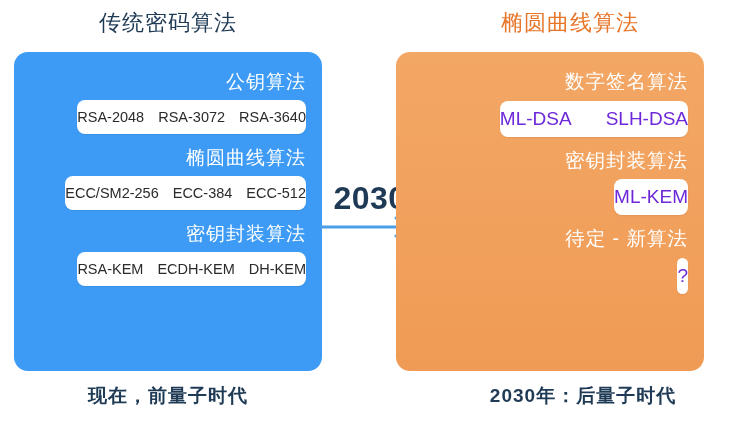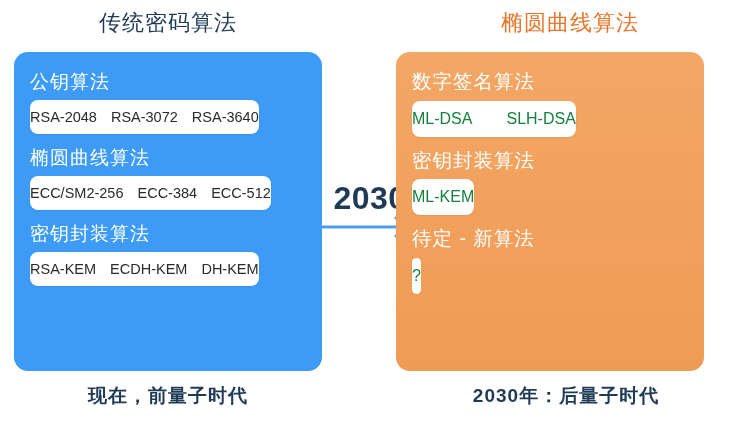--- a/index.html
+++ b/index.html
@@ -47,21 +47,21 @@
   .panel {
     position: absolute;
     top: 52px;
     width: 308px;
     height: 319px;
     border-radius: 14px;
     box-sizing: border-box;
     padding: 6px 16px 0 16px;
     display: flex;
     flex-direction: column;
-    align-items: flex-start;
+    align-items: flex-end;
     justify-content: flex-start;
   }
   #panel-legacy {
     left: 14px;
     background: #3d9bf5;
   }
   #panel-pqc {
     left: 396px;
     background: linear-gradient(180deg, #f3a765 0%, #f09b55 100%);
   }
@@ -93,22 +93,22 @@
   .pill .algo {
     color: #2b2b2b;
     font-size: 14.5px;
     white-space: nowrap;
   }
   #panel-pqc .pill {
     height: 36px;
     gap: 34px;
   }
   #panel-pqc .pill .algo {
-    font-size: 16px;
-    color: #15803d;
+    font-size: 19px;
+    color: #6d28d9;
   }
 
   
   #arrow-group {
     position: absolute;
     left: 322px;
     top: 180px;
     width: 96px;
     height: 70px;
   }
@@ -135,21 +135,21 @@
     top: 383px;
     width: 308px;
     text-align: center;
     font-size: 19px;
     font-weight: bold;
     color: #1f3a55;
     letter-spacing: 1px;
     white-space: nowrap;
   }
   #caption-left { left: 14px; }
-  #caption-right { left: 412px; text-align: center; }
+  #caption-right { left: 429px; text-align: center; }
 </style>
 </head>
 <body>
 
 <div class="canvas">
 
   <div class="col-title" id="title-left">传统密码算法</div>
 
   <div class="col-title" id="title-right">椭圆曲线算法</div>
 

